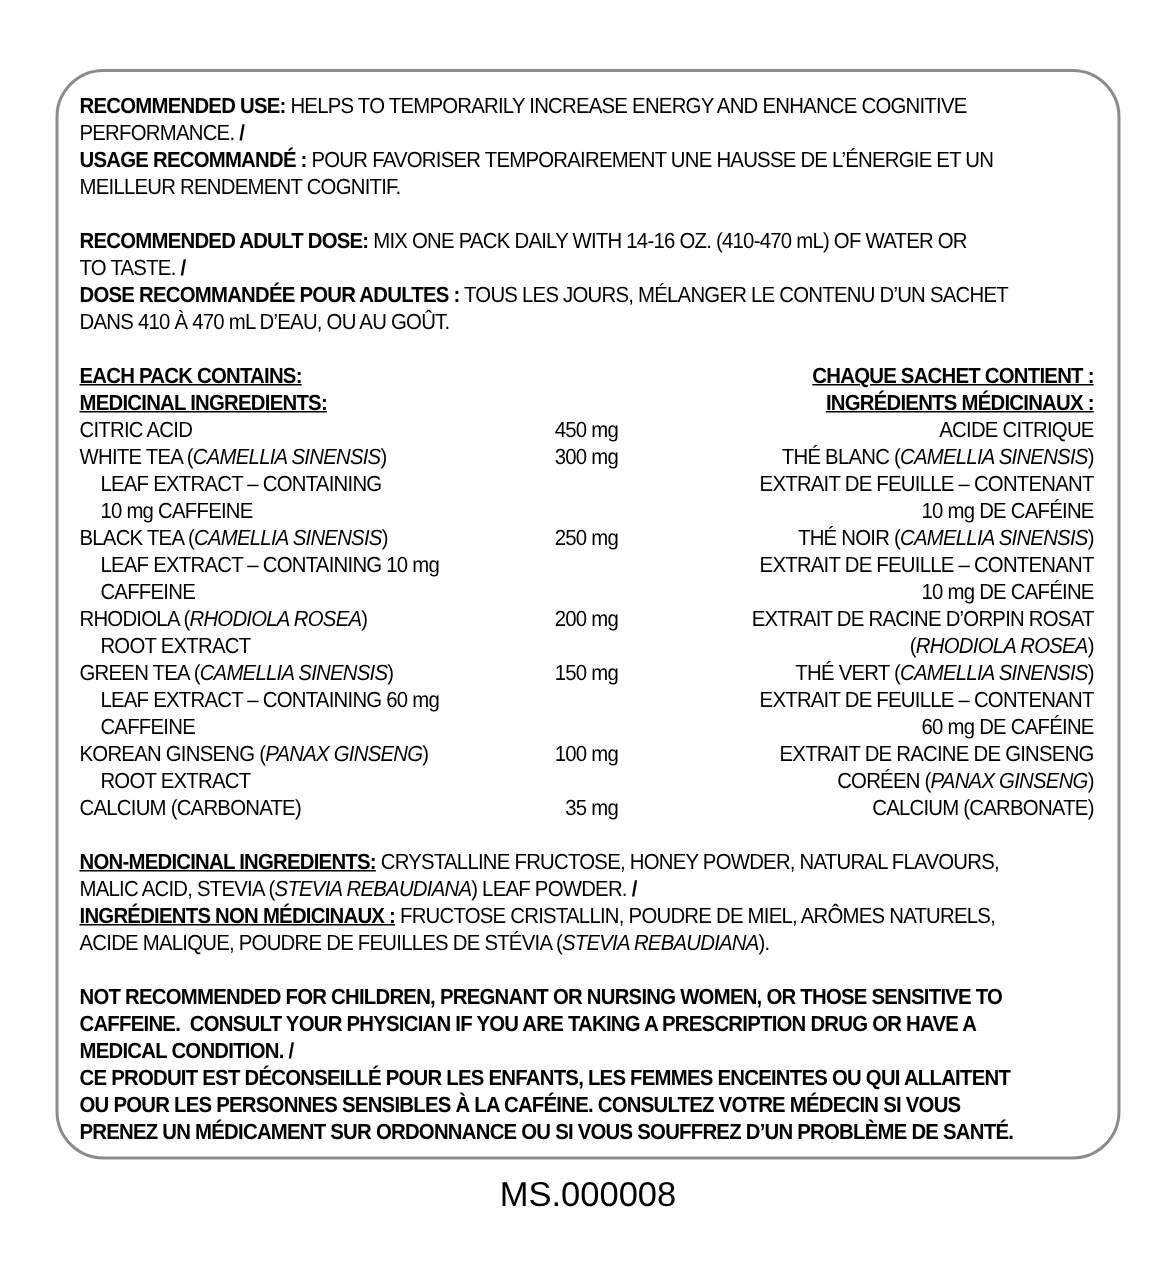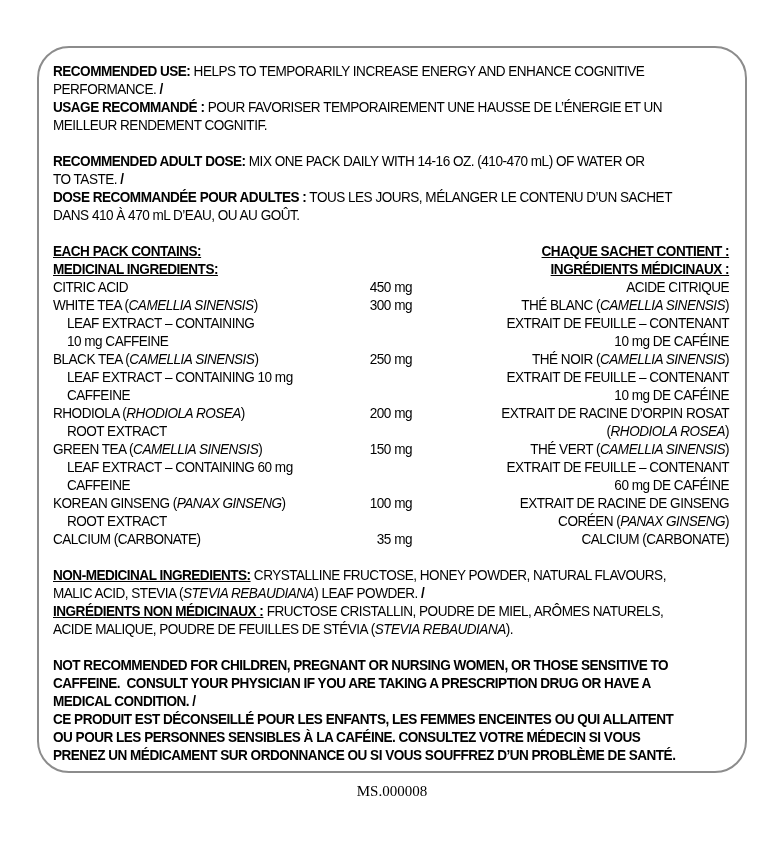--- a/index.html
+++ b/index.html
@@ -70,22 +70,22 @@
       top: 0;
       text-align: right;
     }
     .warning { font-weight: bold; }
     .code {
       position: absolute;
       top: 783px;
       left: 0;
       width: 784px;
       text-align: center;
-      font-size: 15px;
-      font-family: Liberation Serif, serif;
+      font-size: 23px;
+      font-family: Liberation Sans, sans-serif;
       letter-spacing: 0px;
     }
   </style>
 </head>
 <body>
 
 <div class="label-box" style="border-color: rgb(140, 140, 140);"></div>
 
 <div class="content">
 

